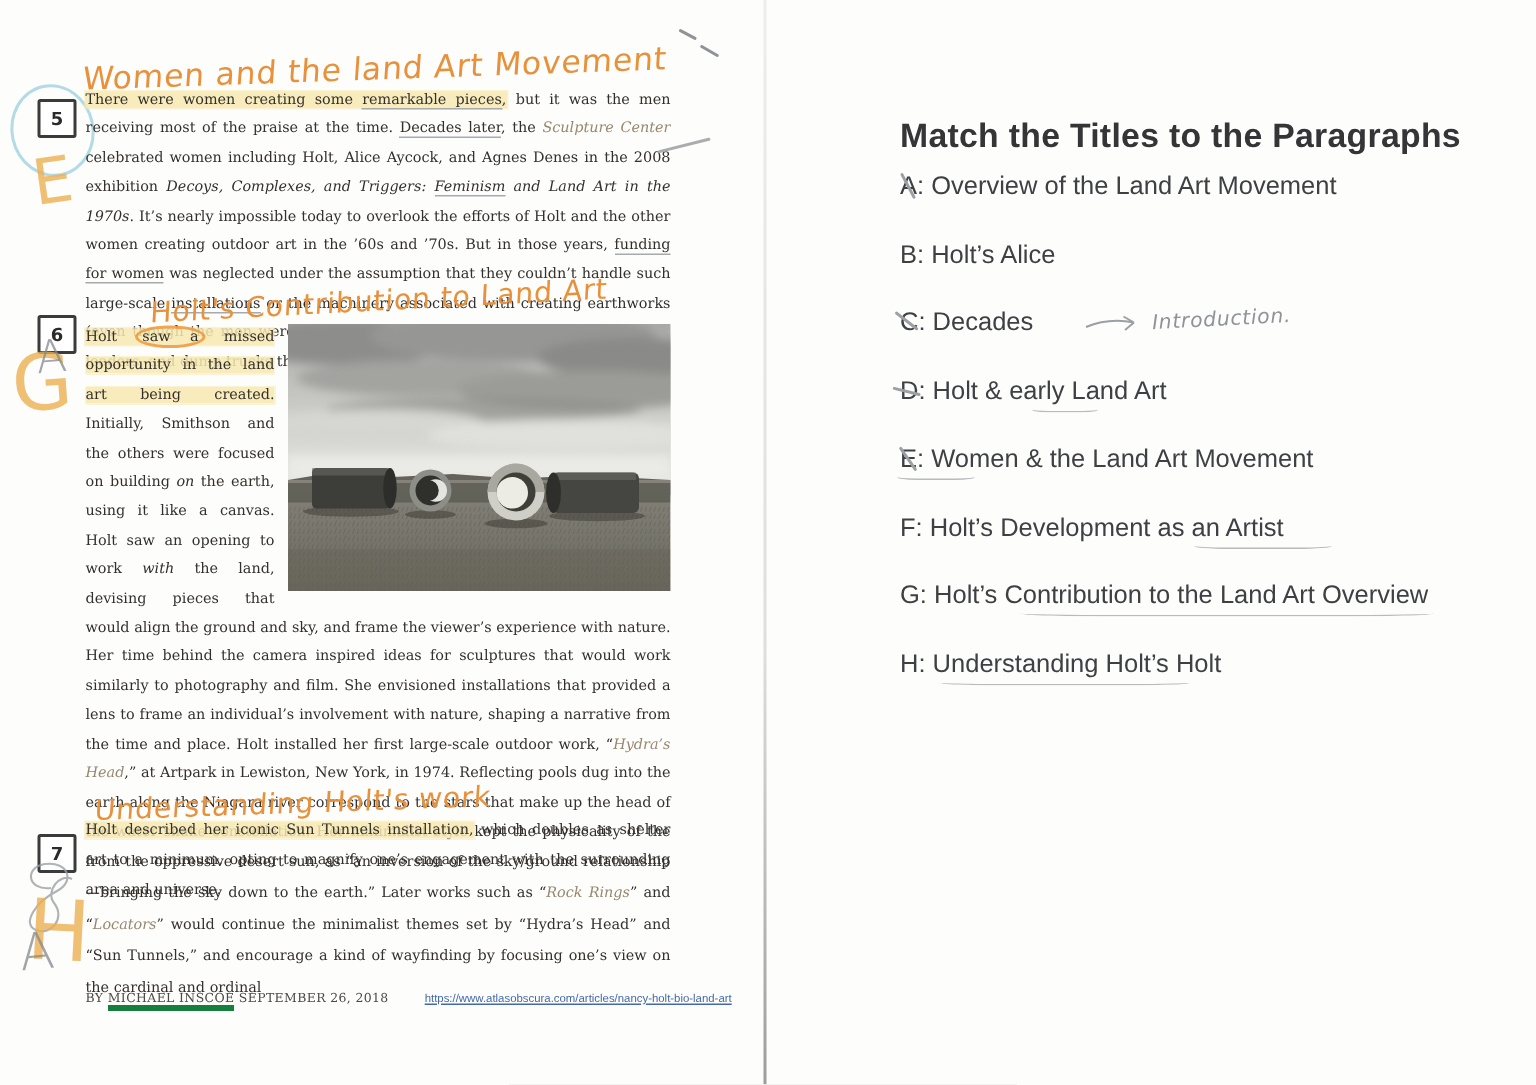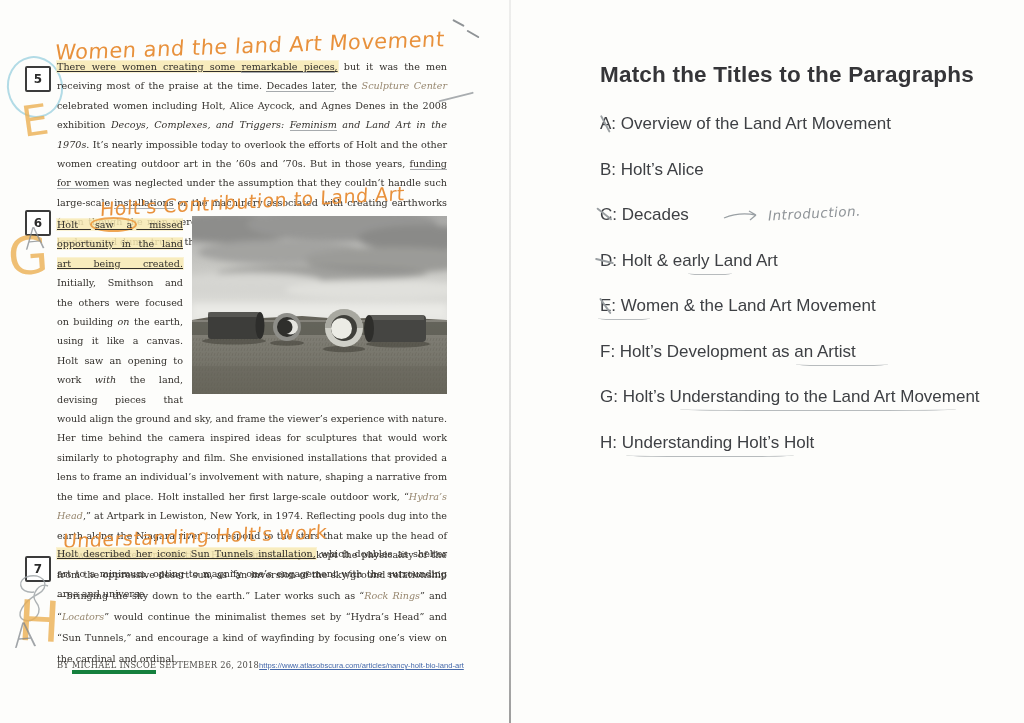--- a/index.html
+++ b/index.html
@@ -4,21 +4,21 @@
 <style>
   html,body{margin:0;padding:0;background:#e9e9e7;}
   .sheet{position:relative;width:1024px;height:723px;background:#fdfdfb;overflow:hidden;
          font-family:"DejaVu Serif",serif;color:#2e2c29;}
   
   .seam{position:absolute;left:509px;top:0;width:2px;height:723px;
         background:linear-gradient(to bottom, rgba(190,190,190,.25), rgba(185,185,185,.45) 60%, rgba(140,140,140,.85));}
   .staple-dash{position:absolute;background:#8f9396;border-radius:2px;}
   
   .para{position:absolute;font-size:9.6px;line-height:19.4px;text-align:justify;color:#33302c;}
-  .hl{background:rgba(247,233,178,.85);box-shadow:0 0 0 1px rgba(247,233,178,.55);text-decoration:underline;}
+  .hl{background:rgba(247,233,178,.85);box-shadow:0 0 0 1px rgba(247,233,178,.55);}
   .pu{border-bottom:1px solid #a6aaad;}
   .plink{color:#97876f;font-style:italic;}
   .em{font-style:italic;}
   .circled{border:2px solid rgba(236,152,58,.85);border-radius:50%;padding:0 3px;margin:0 -1px;}
   
   .numbox{position:absolute;width:22px;height:22px;border:2.5px solid #3b3b3b;border-radius:2px;
           background:#fff;display:flex;align-items:center;justify-content:center;
           font:bold 12px "DejaVu Sans",sans-serif;color:#2b2b2b;}
   .blue-ellipse{position:absolute;left:7px;top:56px;width:52px;height:58px;border:2px solid #b2dbe6;
           border-radius:50%;transform:rotate(-12deg);}
@@ -27,21 +27,21 @@
           letter-spacing:.5px;transform:rotate(-2deg) skewX(-6deg);white-space:nowrap;}
   .marker-letter{position:absolute;font-family:"DejaVu Sans",sans-serif;color:rgba(235,175,82,.8);
           transform:rotate(-8deg);line-height:1;}
   .pencil-letter{position:absolute;font-family:"DejaVu Sans",sans-serif;color:rgba(130,135,140,.75);
           font-weight:300;line-height:1;transform:rotate(-5deg);}
   .pencil-stroke{position:absolute;background:#a9adb0;height:1.5px;border-radius:2px;}
   
   .byline{position:absolute;left:57px;top:660px;font-size:8.3px;letter-spacing:.25px;color:#4c4a46;white-space:nowrap;}
   .byline .author{border-bottom:4px solid #15803d;}
   .url-link{font-family:"Liberation Sans",sans-serif;font-size:7.6px;color:#4468aa;
-            text-decoration:underline;letter-spacing:0;}
+            text-decoration:underline;margin-left:24px;letter-spacing:0;}
   
   .photo{float:right;width:255px;height:178px;margin:1px 0 8px 9px;background:#cfcfc9;}
   
   .rp-title{position:absolute;left:600px;top:62px;font-family:"Liberation Sans",sans-serif;
             font-weight:bold;font-size:22.5px;color:#353538;letter-spacing:.2px;}
   .options{position:absolute;left:600px;top:114px;list-style:none;margin:0;padding:0;}
   .options li{position:relative;height:20px;margin-bottom:25.5px;
               font-family:"Liberation Sans",sans-serif;font-size:17px;color:#3e4044;white-space:nowrap;}
   .slash{position:absolute;width:19px;height:1.6px;background:#9ba0a3;border-radius:2px;}
   .p-under{position:absolute;height:3px;border-bottom:1.3px solid #b7bbbd;border-radius:50%/4px;}
@@ -165,21 +165,21 @@
       <span class="hl">Holt described her iconic Sun Tunnels installation,</span><span> which doubles as shelter from the oppressive desert sun, as “an inversion of the sky/ground relationship—bringing the sky down to the earth.” Later works such as “</span><span class="plink">Rock Rings</span><span>” and “</span><span class="plink">Locators</span><span>” would continue the minimalist themes set by “Hydra’s Head” and “Sun Tunnels,” and encourage a kind of wayfinding by focusing one’s view on the cardinal and ordinal</span>
     </div>
 
     <div class="byline">
       <span>BY </span><span class="author">MICHAEL INSCOE</span><span> SEPTEMBER 26, 2018</span><span class="url-link">https://www.atlasobscura.com/articles/nancy-holt-bio-land-art</span>
     </div>
   </div>
 
   <div style="position:absolute;left:510px;top:0;width:514px;height:723px;">
 
-    <div class="rp-title" style="left:90px;top:62px;position:absolute;">Match the Titles to the Paragraphs</div>
+    <div class="rp-title" style="left:90px;top:78px;position:absolute;">Match the Titles to the Paragraphs</div>
 
     <ul class="options" style="left:90px;">
 
       <li>
         <span>A</span><span>: </span><span>Overview of the Land Art Movement</span>
         <div class="slash" style="left:-4px;top:9px;transform:rotate(62deg);"></div>
       </li>
 
       <li>
         <span>B</span><span>: </span><span>Holt’s Alice</span>
@@ -205,21 +205,21 @@
         <div class="slash" style="left:-4px;top:9px;transform:rotate(55deg);"></div>
         <div class="p-under" style="left:-2px;top:20px;width:52px;"></div>
       </li>
 
       <li>
         <span>F</span><span>: </span><span>Holt’s Development as an Artist</span>
         <div class="p-under" style="left:196px;top:20px;width:92px;"></div>
       </li>
 
       <li>
-        <span>G</span><span>: </span><span>Holt’s Understanding to the Land Art Movement</span>
+        <span>G</span><span>: </span><span>Holt’s Contribution to the Land Art Overview</span>
         <div class="p-under" style="left:80px;top:20px;width:276px;"></div>
       </li>
 
       <li>
         <span>H</span><span>: </span><span>Understanding Holt’s Holt</span>
         <div class="p-under" style="left:26px;top:20px;width:168px;"></div>
       </li>
     </ul>
   </div>
 </div>

